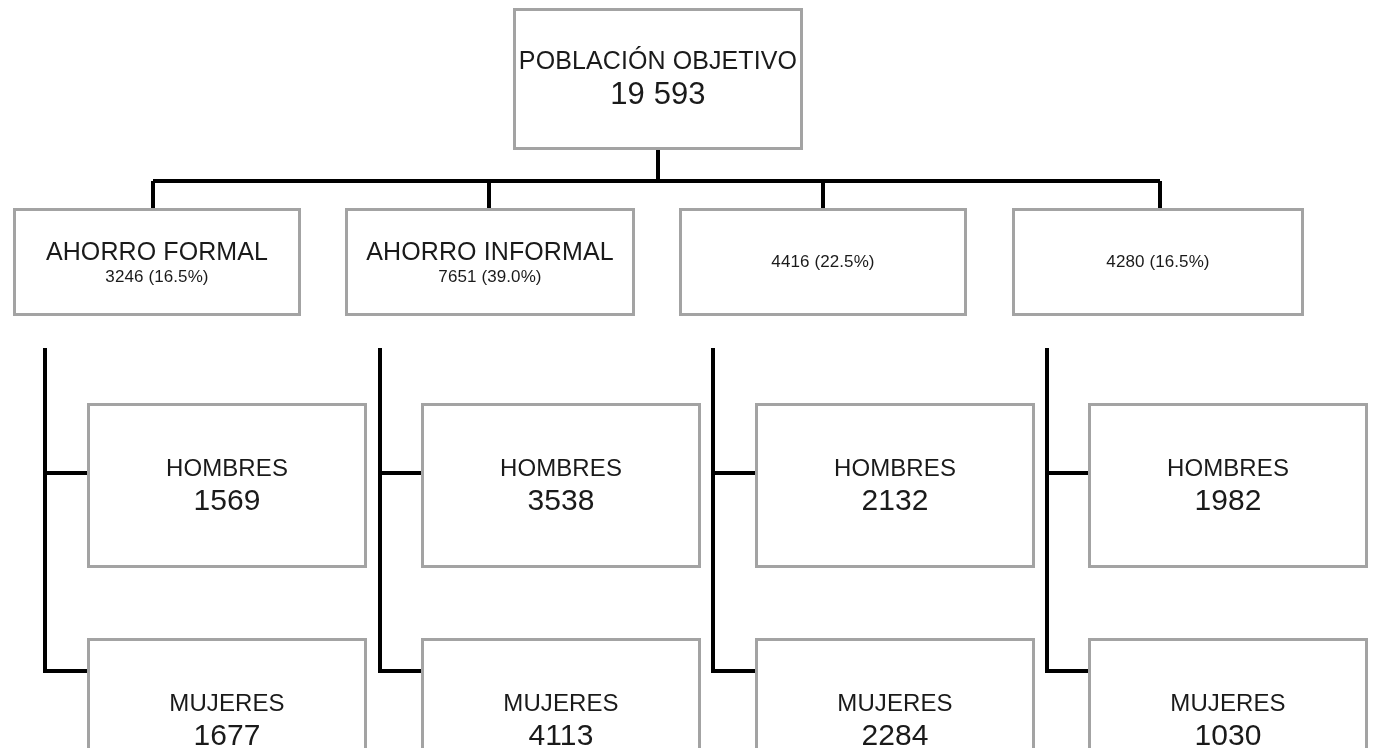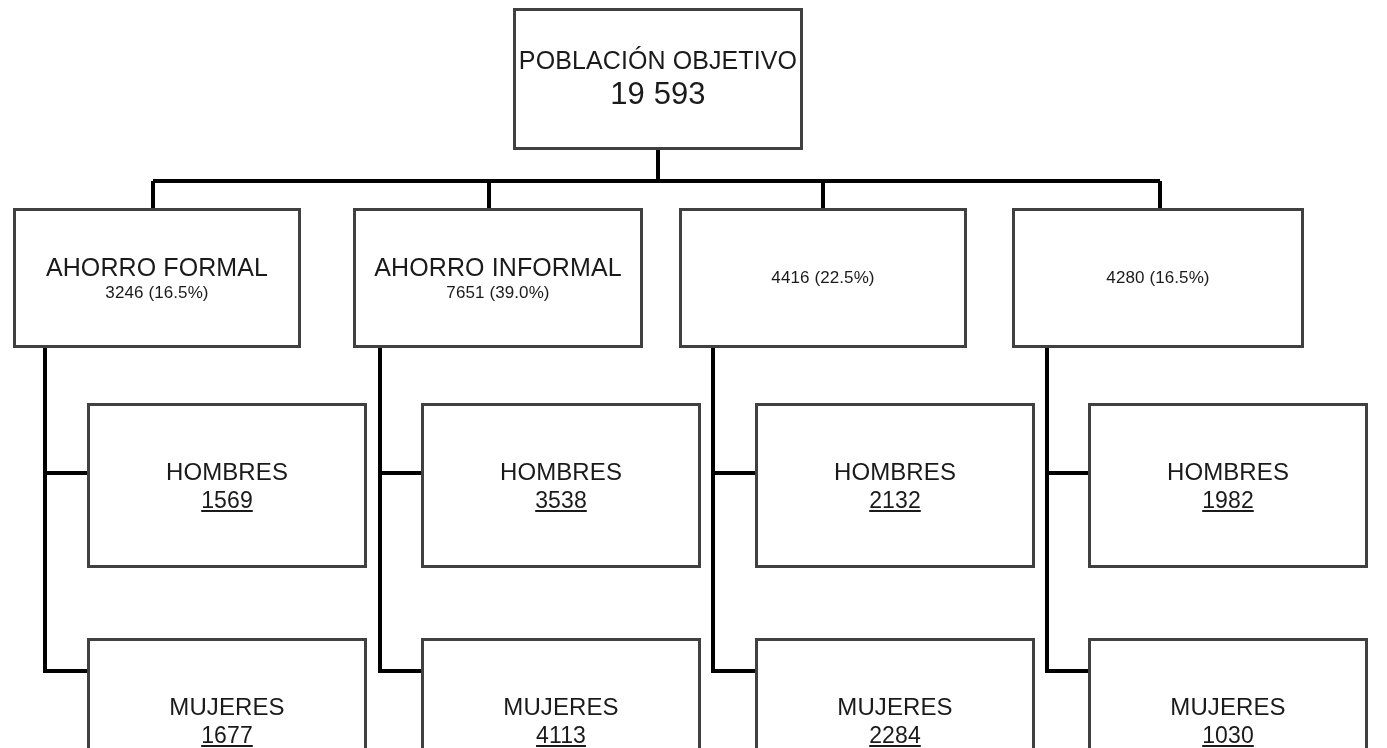--- a/index.html
+++ b/index.html
@@ -23,21 +23,21 @@
     position: absolute;
     left: 0;
     top: 0;
     width: 1387px;
     height: 748px;
     pointer-events: none;
   }
   .node-box {
     position: absolute;
     box-sizing: border-box;
-    border: 3px solid #404040;
+    border: 3px solid #a3a3a3;
     background: #ffffff;
     display: flex;
     flex-direction: column;
     align-items: center;
     justify-content: center;
     text-align: center;
     line-height: 1.22;
   }
   .node-title {
     display: block;
@@ -55,36 +55,36 @@
     top: 8px;
     width: 290px;
     height: 142px;
   }
   #node-root .node-title { font-size: 25px; }
   #node-root .node-value { font-size: 31px; }
 
   
   .cat-box {
     top: 208px;
-    height: 140px;
+    height: 108px;
   }
   .cat-box .node-title { font-size: 25px; }
   .cat-box .node-value { font-size: 17px; }
   #node-cat-0 { left: 13px;   width: 288px; }
-  #node-cat-1 { left: 353px;  width: 290px; }
+  #node-cat-1 { left: 345px;  width: 290px; }
   #node-cat-2 { left: 679px;  width: 288px; }
   #node-cat-3 { left: 1012px; width: 292px; }
 
   
   .leaf-box {
     height: 165px;
     width: 280px;
   }
   .leaf-box .node-title { font-size: 24px; }
-  .leaf-box .node-value { font-size: 23px; text-decoration: underline; }
+  .leaf-box .node-value { font-size: 30px; }
   .leaf-row-men   { top: 403px; }
   .leaf-row-women { top: 600px; margin-top: 38px; }
   .leaf-col-0 { left: 87px; }
   .leaf-col-1 { left: 421px; }
   .leaf-col-2 { left: 755px; }
   .leaf-col-3 { left: 1088px; }
 </style>
 </head>
 <body>
 

